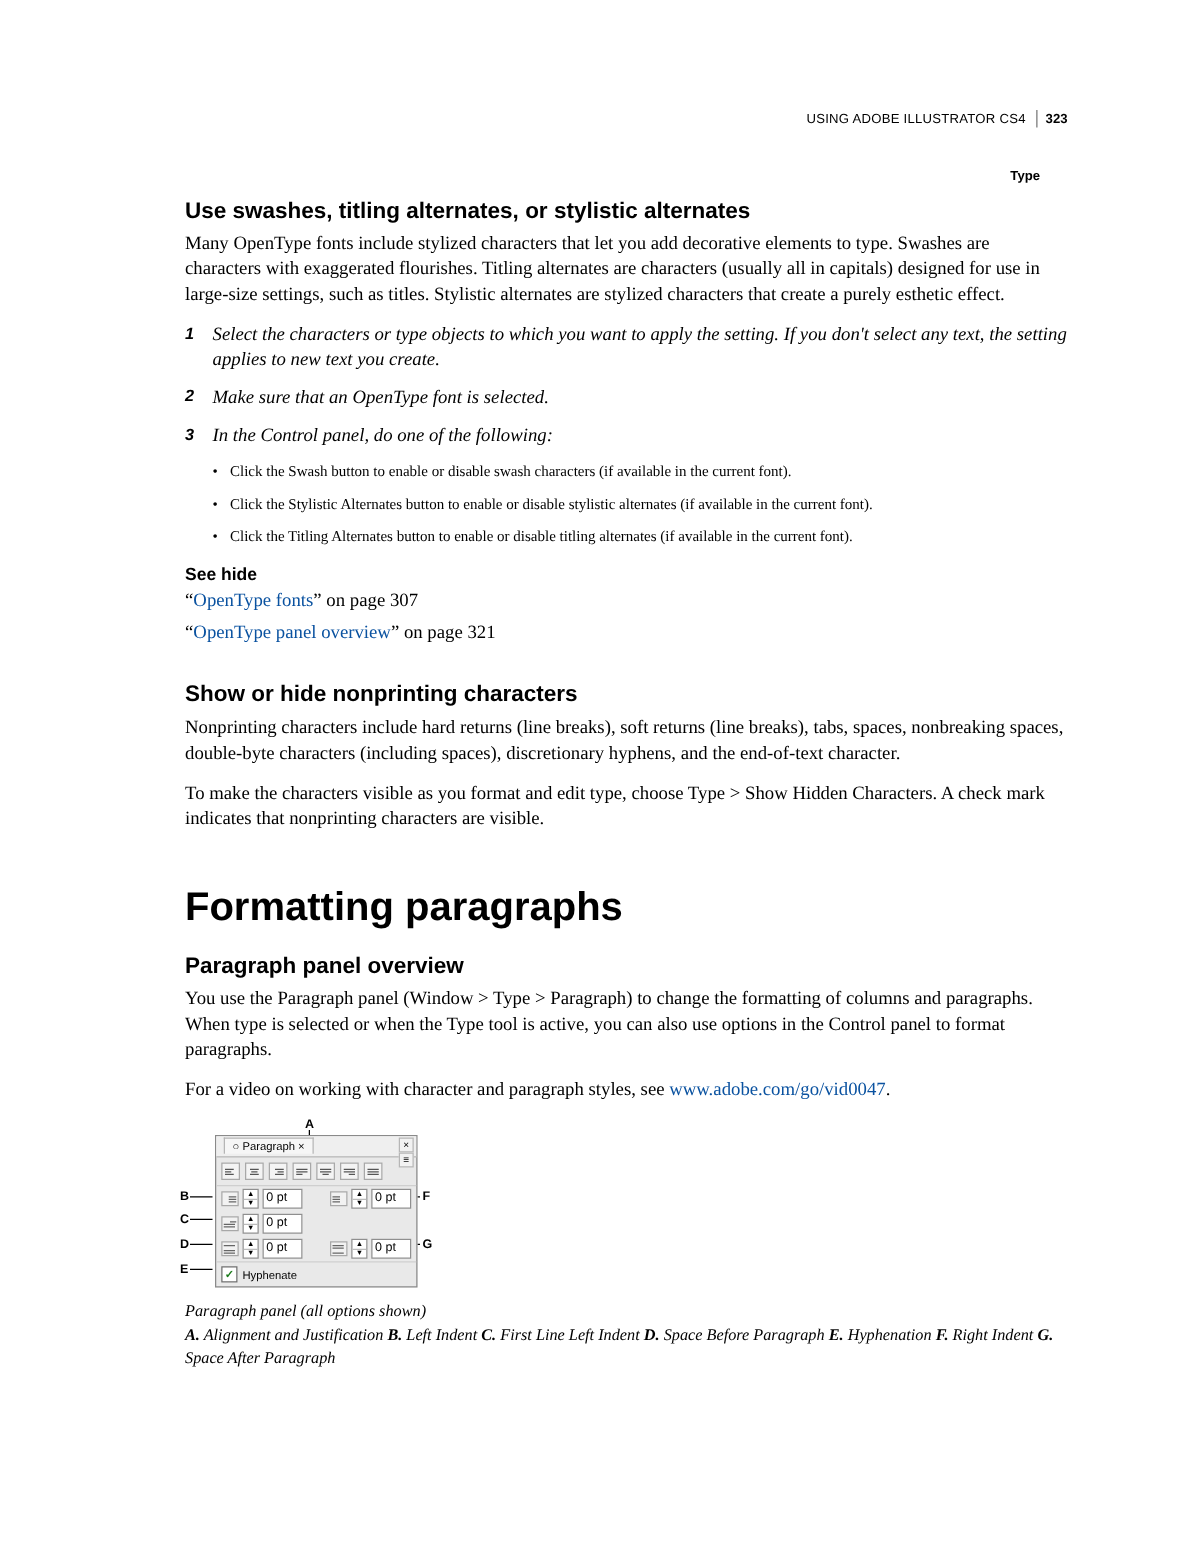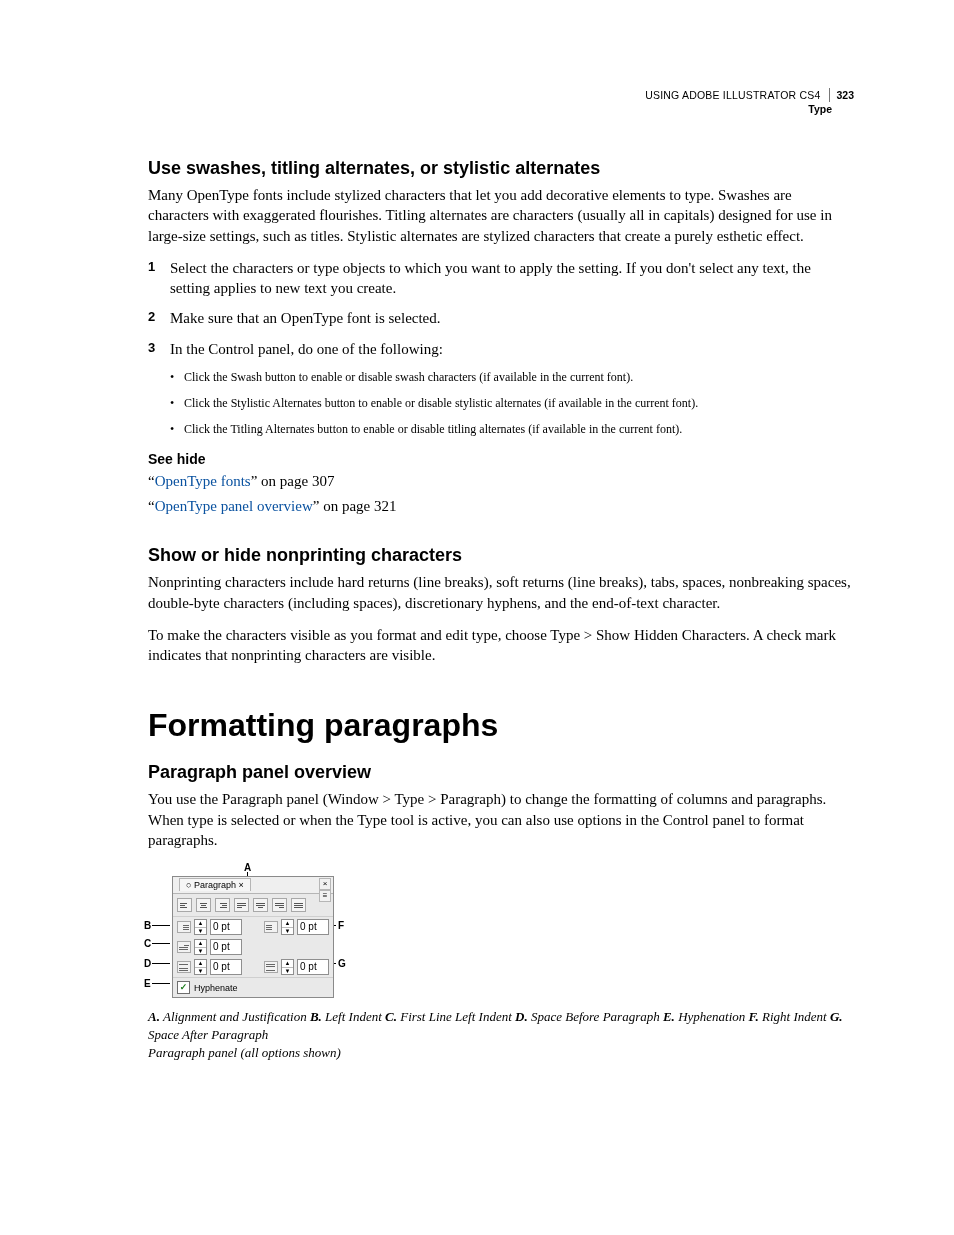--- a/index.html
+++ b/index.html
@@ -26,21 +26,21 @@
     line-height: 1.35;
   }
   .running-head .line1 { letter-spacing: 0.2px; margin-top: 20px; }
   .running-head .pagewrap {
     display: inline-block;
     border-left: 1px solid #777;
     padding-left: 6px;
     margin-left: 6px;
     font-weight: 700;
   }
-  .running-head .chapter { font-weight: 700; display:block; padding-right:22px; }
+  .running-head .chapter { font-weight: 700; display:block; padding-right:22px;margin-top:32px; }
   .content { margin-top: 68px; }
   h2.sec {
     font-family: "Myriad Pro", "Helvetica Neue", Arial, sans-serif;
     font-weight: 700;
     font-size: 18px;
     margin: 0 0 6px 0;
   }
   h1.big {
     font-family: "Myriad Pro", "Helvetica Neue", Arial, sans-serif;
     font-weight: 700;
@@ -50,20 +50,21 @@
   p.body {
     font-size: 15px;
     line-height: 1.35;
     margin: 0 0 12px 0;
   }
   ol.steps {
     list-style: none;
     padding: 0;
     margin: 6px 0 8px 0;
     counter-reset: step;
+    font-style: italic;
   }
   ol.steps > li {
     position: relative;
     padding-left: 22px;
     font-size: 15px;
     line-height: 1.35;
     margin-bottom: 10px;
   }
   ol.steps > li::before {
     counter-increment: step;
@@ -233,20 +234,23 @@
     <div class="gap"></div>
 
     <h2 class="sec">Show or hide nonprinting characters</h2>
     <p class="body">Nonprinting characters include hard returns (line breaks), soft returns (line breaks), tabs, spaces, nonbreaking spaces, double-byte characters (including spaces), discretionary hyphens, and the end-of-text character.</p>
     <p class="body">To make the characters visible as you format and edit type, choose Type &gt; Show Hidden Characters. A check mark indicates that nonprinting characters are visible.</p>
 
     <h1 class="big">Formatting paragraphs</h1>
 
     <h2 class="sec">Paragraph panel overview</h2>
     <p class="body">You use the Paragraph panel (Window &gt; Type &gt; Paragraph) to change the formatting of columns and paragraphs. When type is selected or when the Type tool is active, you can also use options in the Control panel to format paragraphs.</p>
+    <p class="body">
+      <span>For a video on working with character and paragraph styles, see </span><a class="xref" href="#">www.adobe.com/go/vid0047</a><span>.</span>
+    </p>
 
     <div class="figure-wrap">
       <div class="diagram">
 
         <div class="callout" style="left:100px; top:0;">A</div>
         <div class="cline" style="left:103px; top:10px; width:1px; height:6px;"></div>
 
         <div class="callout" style="left:0; top:58px;">B</div>
         <div class="cline" style="left:8px; top:63px; width:18px; height:1px;"></div>
         <div class="callout" style="left:0; top:76px;">C</div>
@@ -363,27 +367,27 @@
             <div class="valbox">0 pt</div>
           </div>
           <div class="chkrow">
             <div class="chk">✓</div>
             <span>Hyphenate</span>
           </div>
         </div>
       </div>
 
       <div class="figcaption">
+        <div>Paragraph panel (all options shown)</div>
         <div>
           <span class="key">A.</span><span> Alignment and Justification  </span>
           <span class="key">B.</span><span> Left Indent  </span>
           <span class="key">C.</span><span> First Line Left Indent  </span>
           <span class="key">D.</span><span> Space Before Paragraph  </span>
           <span class="key">E.</span><span> Hyphenation  </span>
           <span class="key">F.</span><span> Right Indent  </span>
           <span class="key">G.</span><span> Space After Paragraph</span>
         </div>
-        <div>Paragraph panel (all options shown)</div>
       </div>
     </div>
 
   </div>
 </div>
 
 </body></html>

